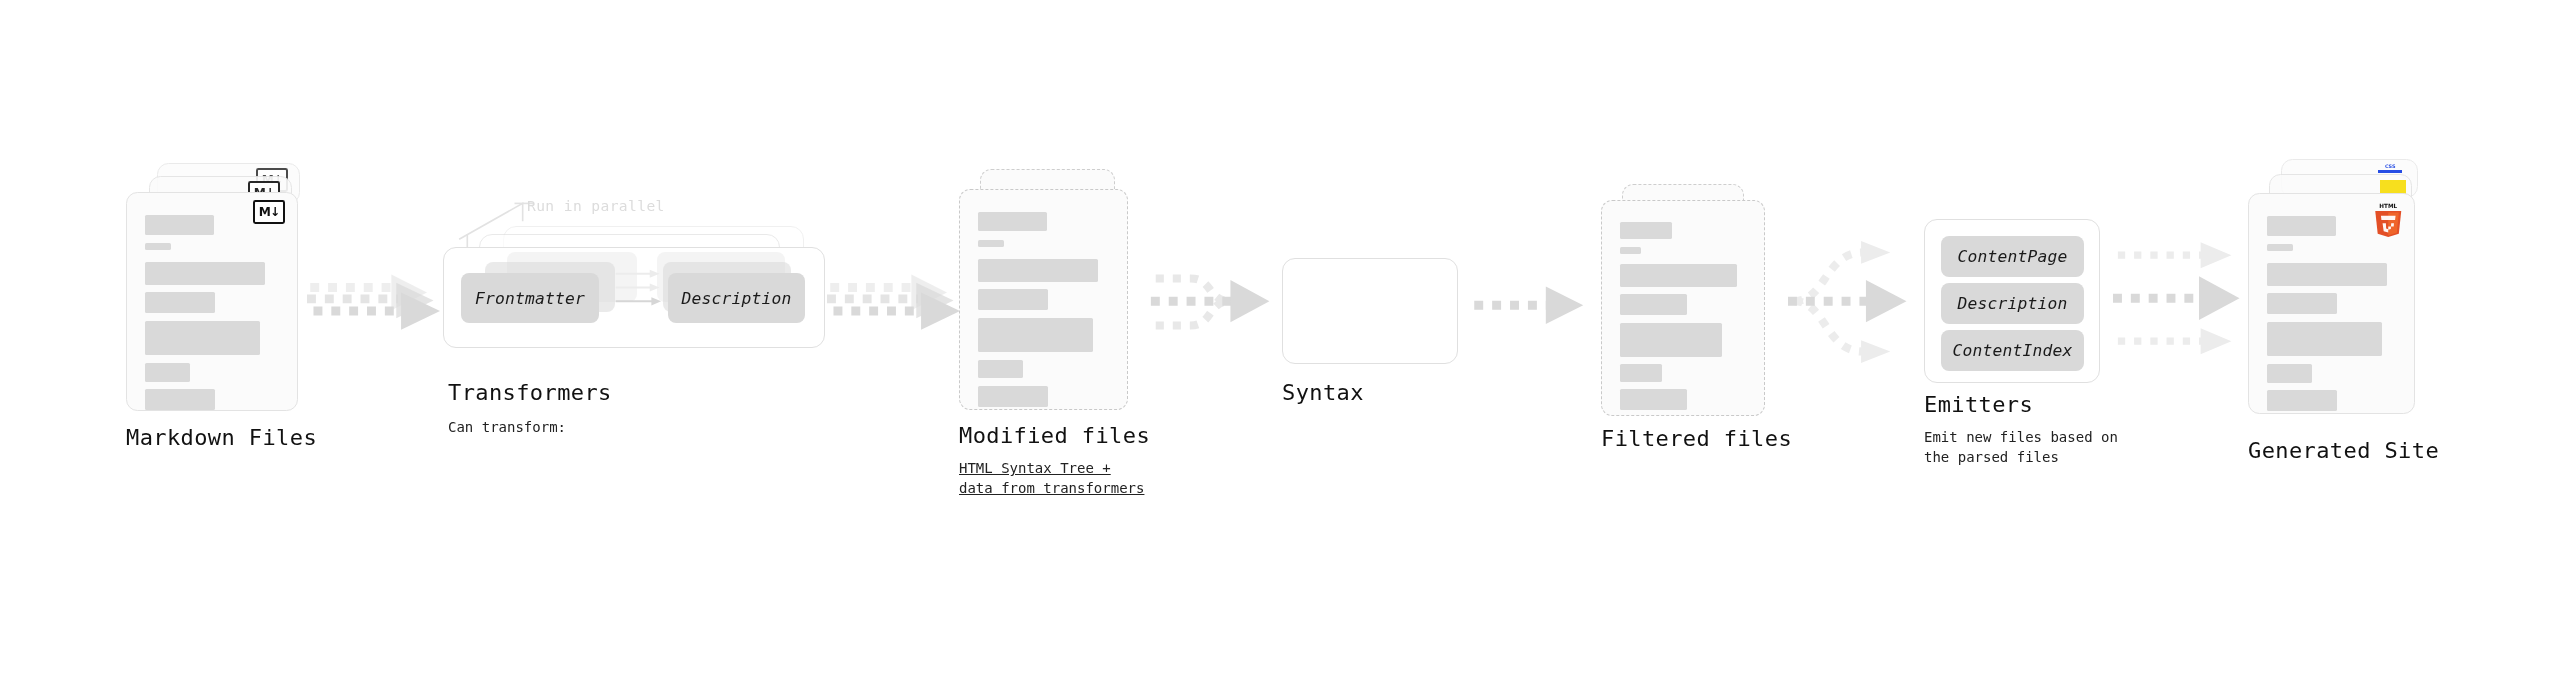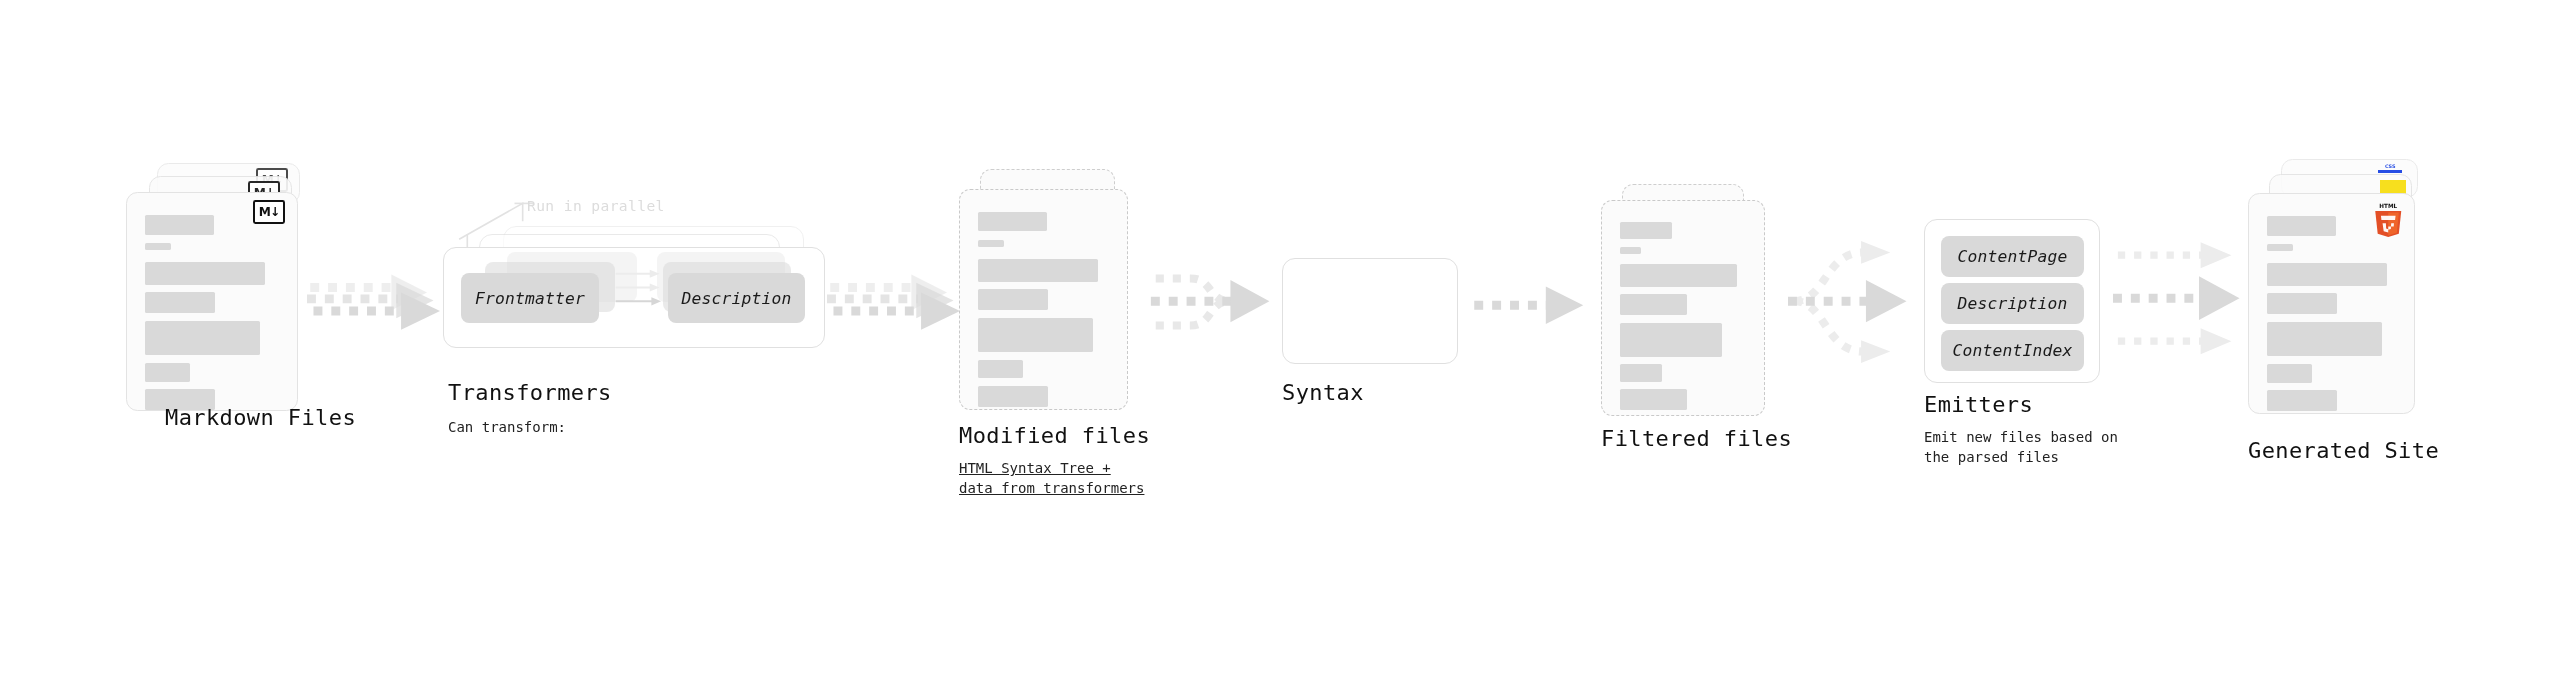--- a/index.html
+++ b/index.html
@@ -97,21 +97,21 @@
         <div class="ln" style="left:18px;top:69px;width:120px;height:23px;"></div>
         <div class="ln" style="left:18px;top:99px;width:70px;height:21px;"></div>
         <div class="ln" style="left:18px;top:128px;width:115px;height:34px;"></div>
         <div class="ln" style="left:18px;top:170px;width:45px;height:18.7px;"></div>
         <div class="ln" style="left:18px;top:196px;width:70px;height:21px;"></div>
       </div>
     </div>
     <div class="badge md-badge" style="left:127px;top:37px;">M↓</div>
   </div>
 
-  <div class="title" style="left:126px;top:405px;margin-left:39px;">Markdown Files</div>
+  <div class="title" style="left:126px;top:425px;">Markdown Files</div>
 
   <div class="node" style="left:307px;top:268px;">
     <svg width="146" height="65" viewBox="0 0 180 80">
       <g stroke="#d9d9d9" stroke-width="11" stroke-dasharray="11 11" fill="none">
         <path d="M4 24 H110" opacity="0.45"></path>
         <path d="M0 38 H112" opacity="0.70"></path>
         <path d="M8 53 H118" opacity="1"></path>
       </g>
       <polygon points="104,8 148,30 104,52" fill="#d9d9d9" opacity="0.45"></polygon>
       <polygon points="110,18 156,40 110,62" fill="#d9d9d9" opacity="0.70"></polygon>

